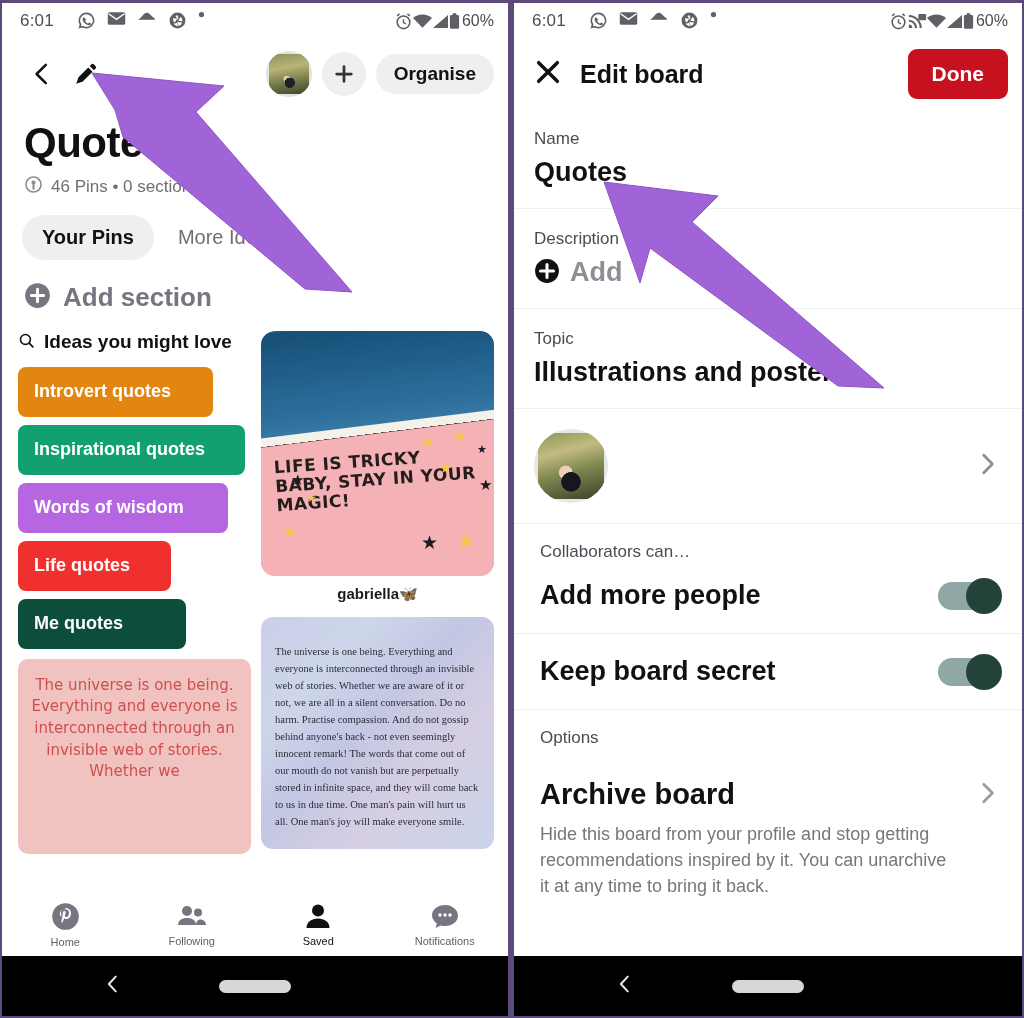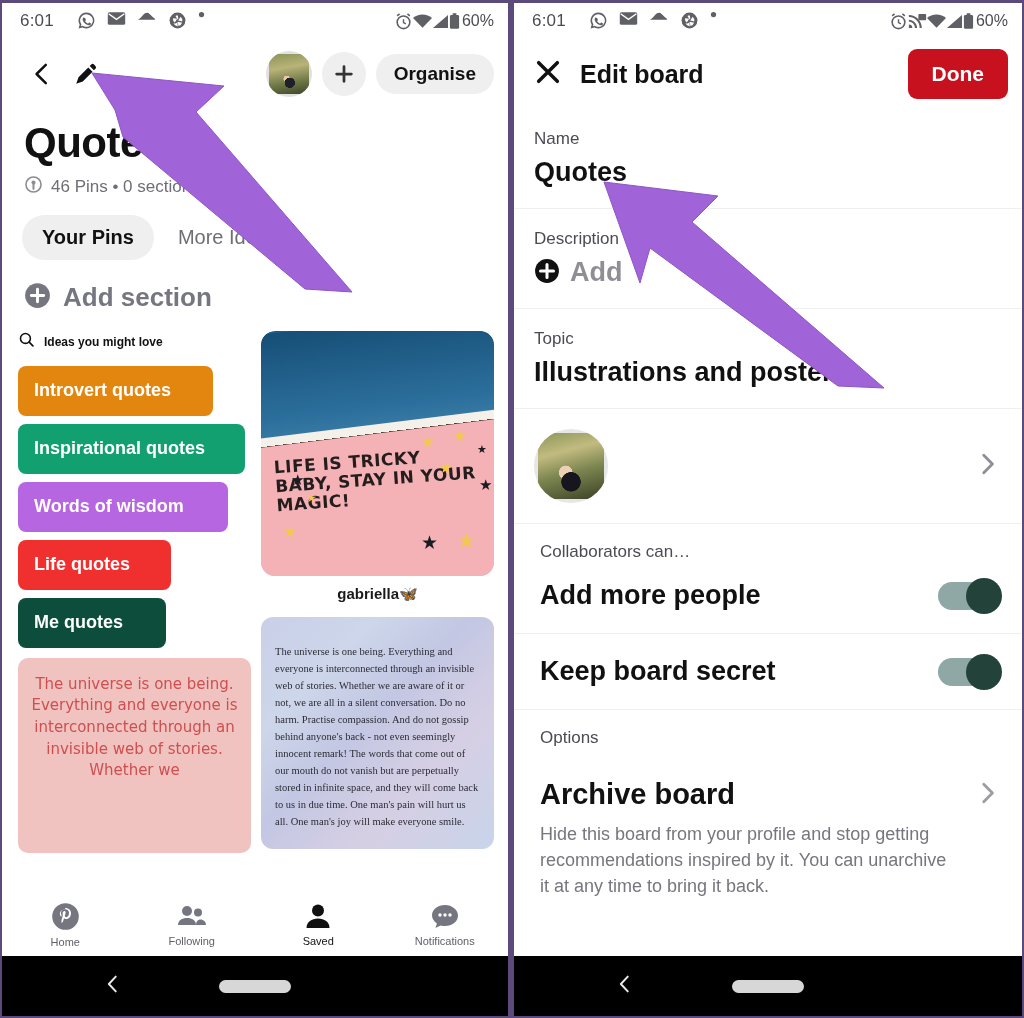--- a/index.html
+++ b/index.html
@@ -137,37 +137,37 @@
 
   
   .cols { display: flex; gap: 10px; padding: 18px 14px 0 16px; }
   .col { flex: 1; min-width: 0; }
   .col-left { display: flex; flex-direction: column; }
 
   .ideas-head {
     display: flex; align-items: center; gap: 9px;
     margin-bottom: 14px;
   }
-  .ideas-label { font-size: 12px; font-weight: bold; color: #111; }
+  .ideas-label { font-size: 19px; font-weight: bold; color: #111; }
 
   .pill {
     border-radius: 8px;
     color: #fff;
     font-weight: bold;
     font-size: 18px;
     padding: 14px 16px;
     margin-bottom: 8px;
     line-height: 1.22;
     cursor: pointer;
   }
   .pill.w1 { width: 195px; }
   .pill.w2 { width: 227px; }
   .pill.w3 { width: 210px; }
   .pill.w4 { width: 153px; }
-  .pill.w5 { width: 148px; }
+  .pill.w5 { width: 168px; }
 
   .pin-card { border-radius: 14px; overflow: hidden; }
   .pin-caption {
     text-align: center;
     font-size: 15px;
     font-weight: bold;
     color: #1a1a1a;
     padding: 9px 0 14px;
   }
 

